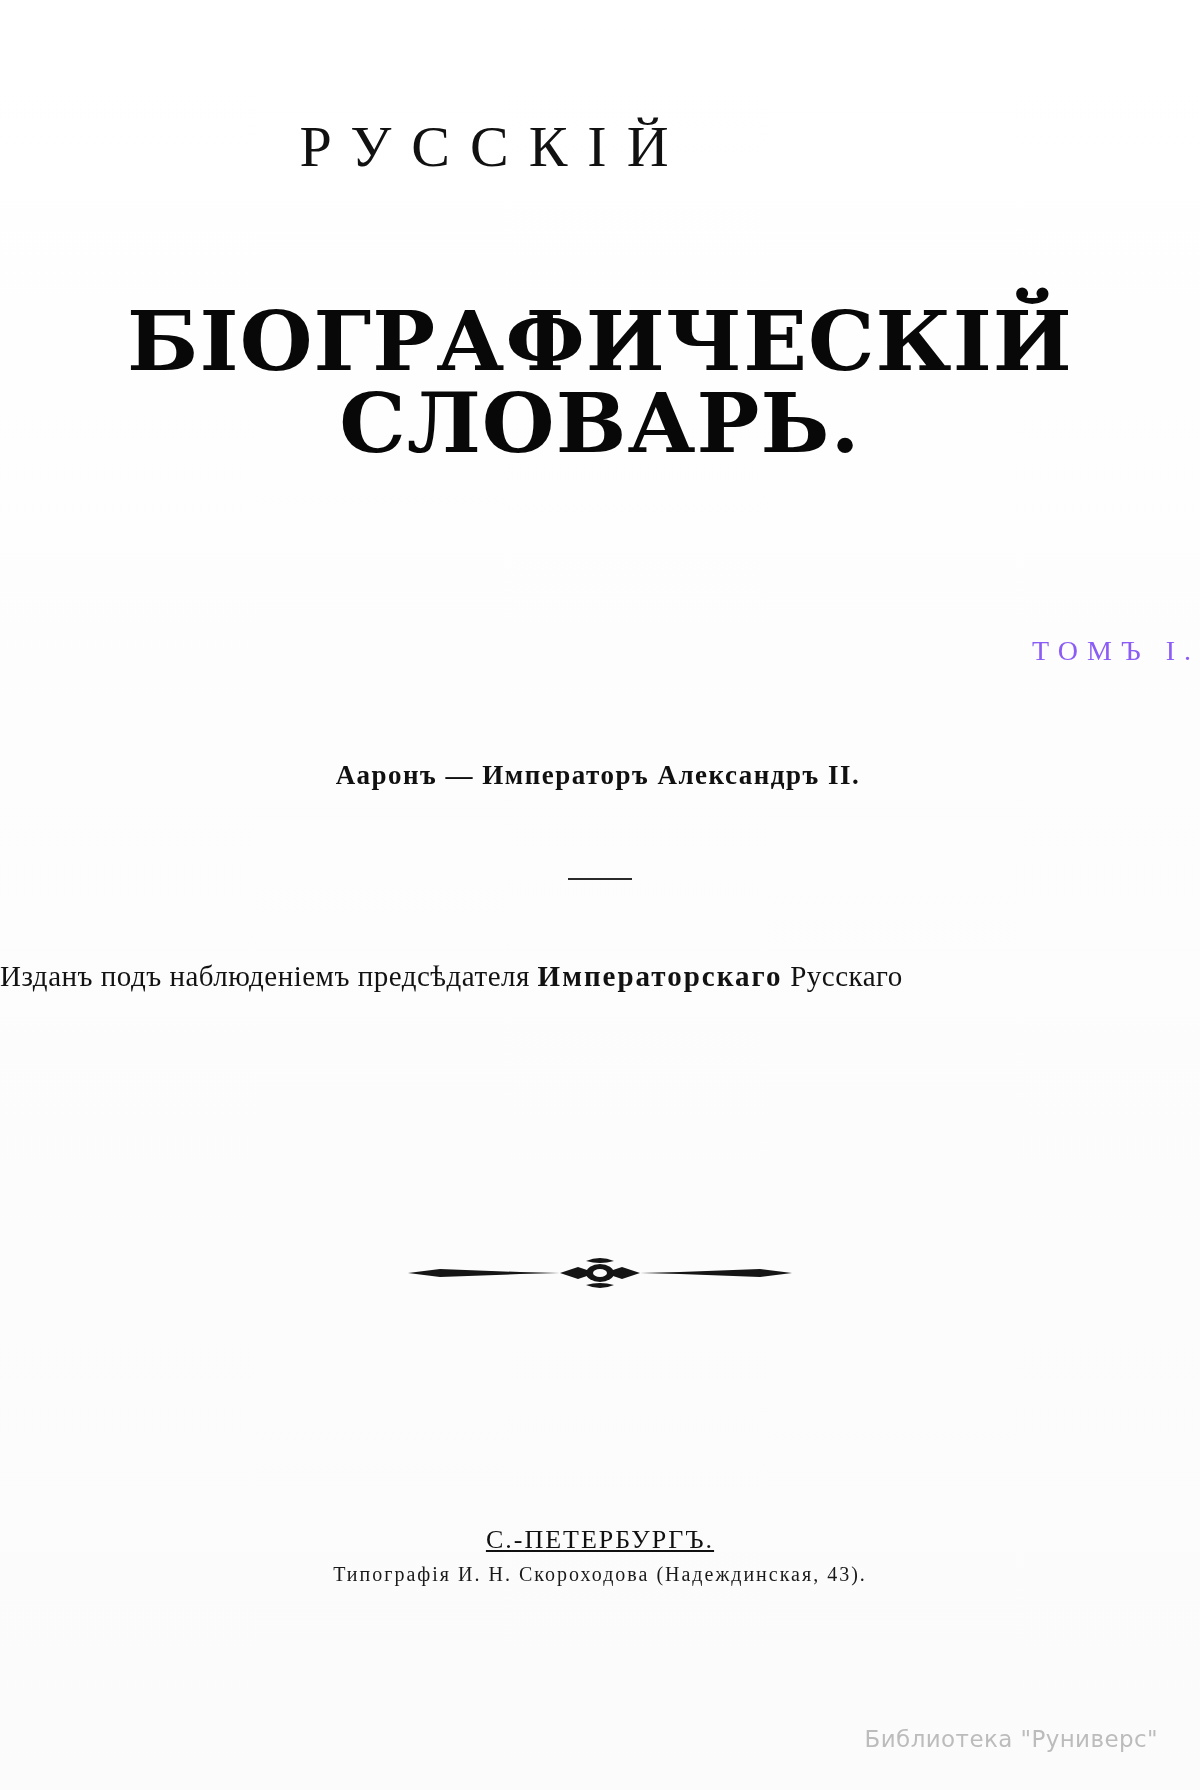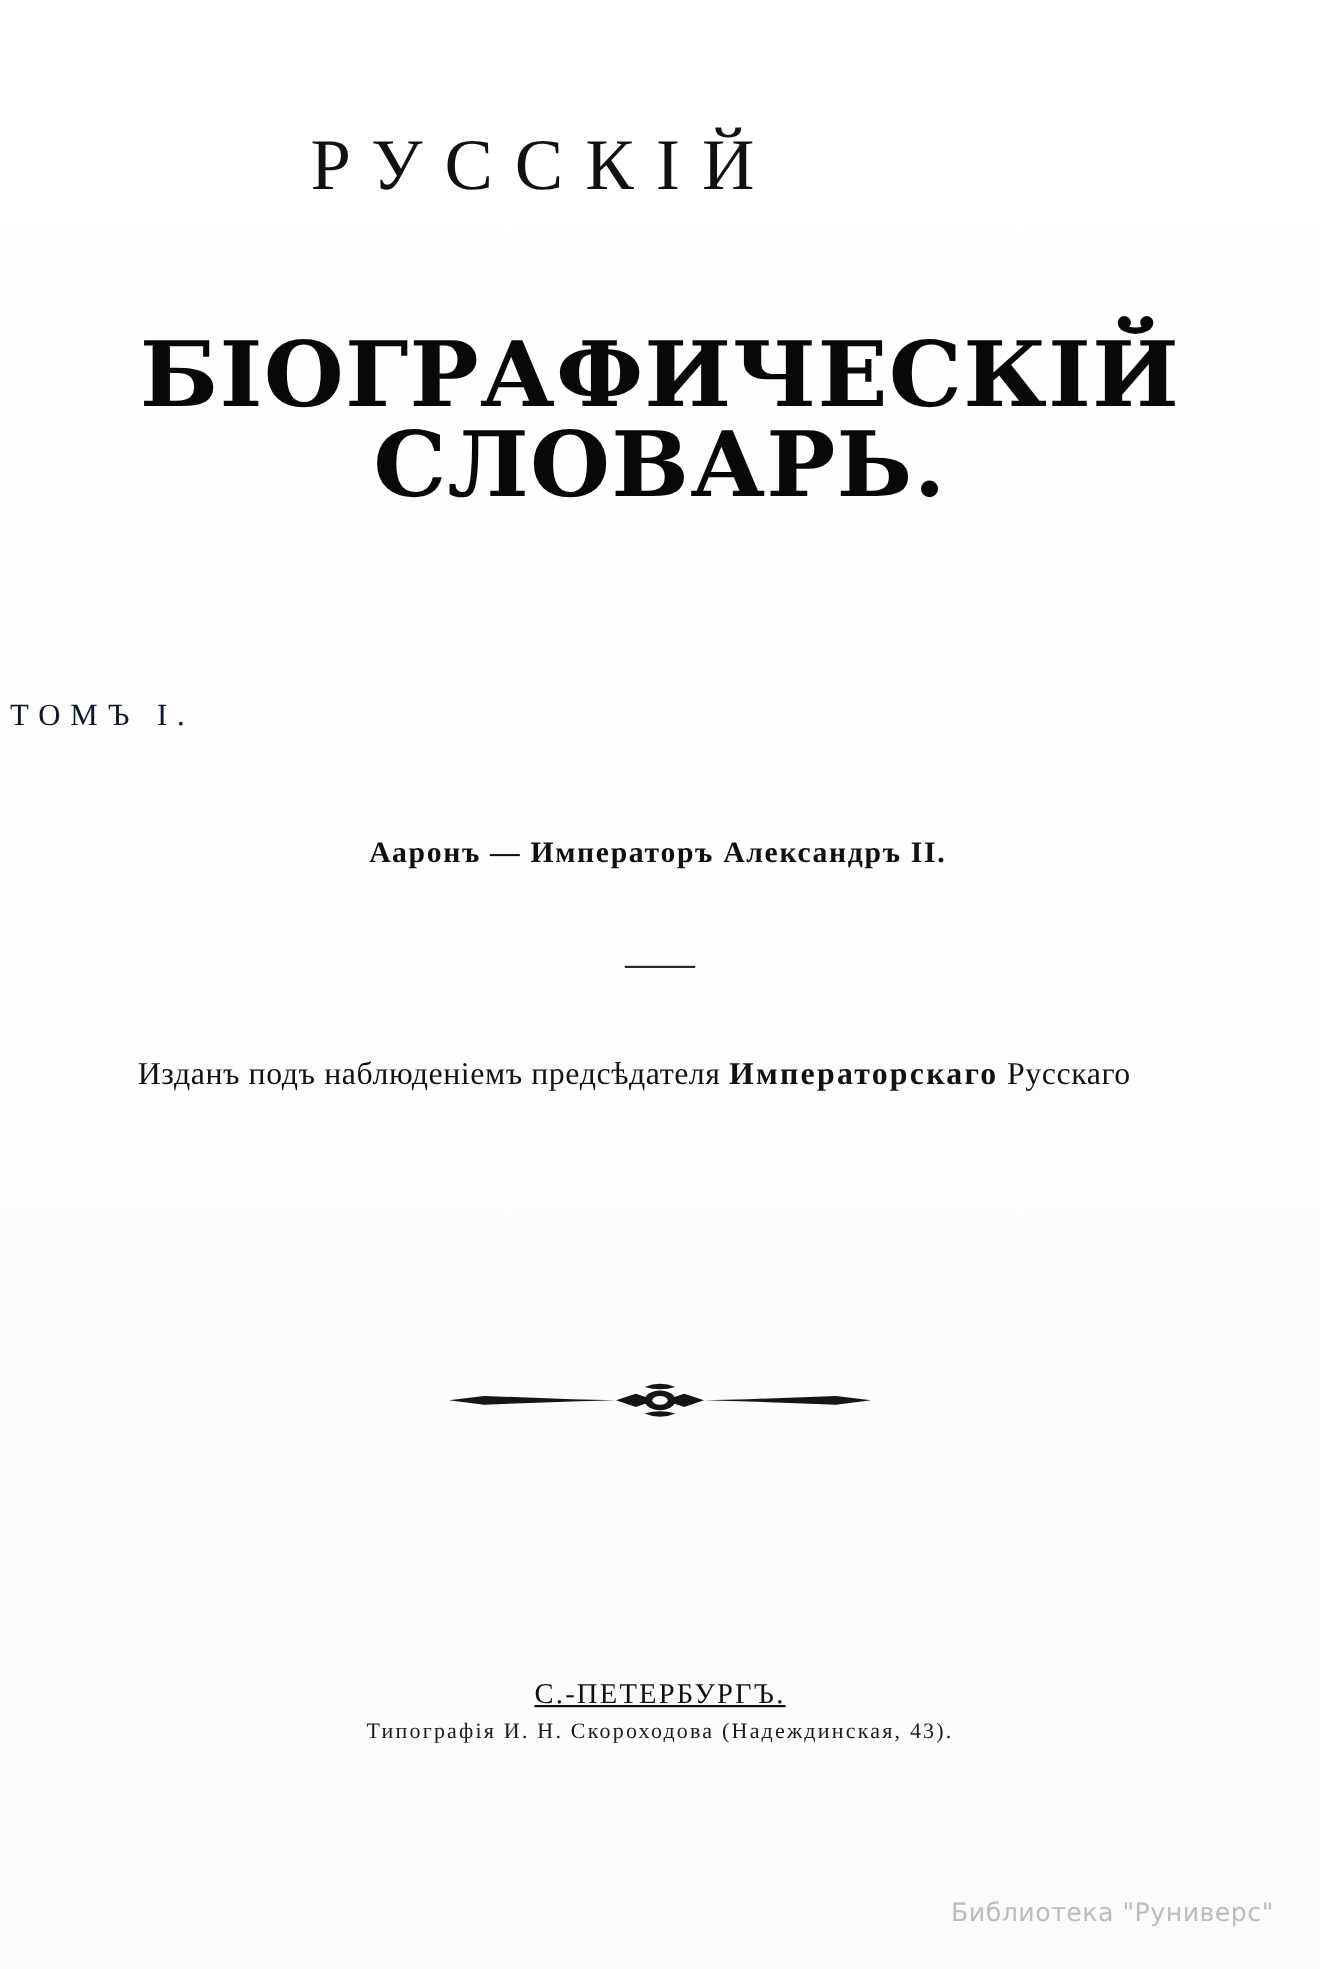--- a/index.html
+++ b/index.html
@@ -41,21 +41,21 @@
     height: 1790px;
   }
 
   .title-main {
     position: absolute;
     top: 118px;
     left: 0;
     width: 968px;
     text-align: center;
     font-family: "Liberation Serif", serif;
-    font-size: 66px;
+    font-size: 58px;
     letter-spacing: 20px;
     text-indent: 20px;
     font-weight: 400;
     line-height: 1;
     color: #111;
   }
 
   .title-big {
     position: absolute;
     top: 300px;
@@ -69,25 +69,25 @@
     line-height: 1;
     color: #080808;
     transform: scaleX(1.02);
   }
 
   .volume {
     position: absolute;
     top: 635px;
     left: 0;
     width: 1200px;
-    text-align: left;
+    text-align: right;
     font-size: 28px;
     letter-spacing: 9px;
     text-indent: 9px;
-    color: #0f172a;
+    color: #8b5cf6;
   }
 
   .range {
     position: absolute;
     top: 760px;
     left: 0;
     width: 1196px;
     text-align: center;
     font-size: 27px;
     font-weight: 700;
@@ -103,21 +103,21 @@
     width: 64px;
     height: 0;
     border-top: 2px solid #2a2a2a;
   }
 
   .editor-block {
     position: absolute;
     top: 955px;
     left: 0;
     width: 1028px;
-    text-align: right;
+    text-align: left;
     line-height: 1.5;
   }
   .editor-line {
     font-size: 29px;
     letter-spacing: 0.5px;
     color: #121212;
   }
   .editor-line .bold-wide {
     font-weight: 700;
     letter-spacing: 2px;

